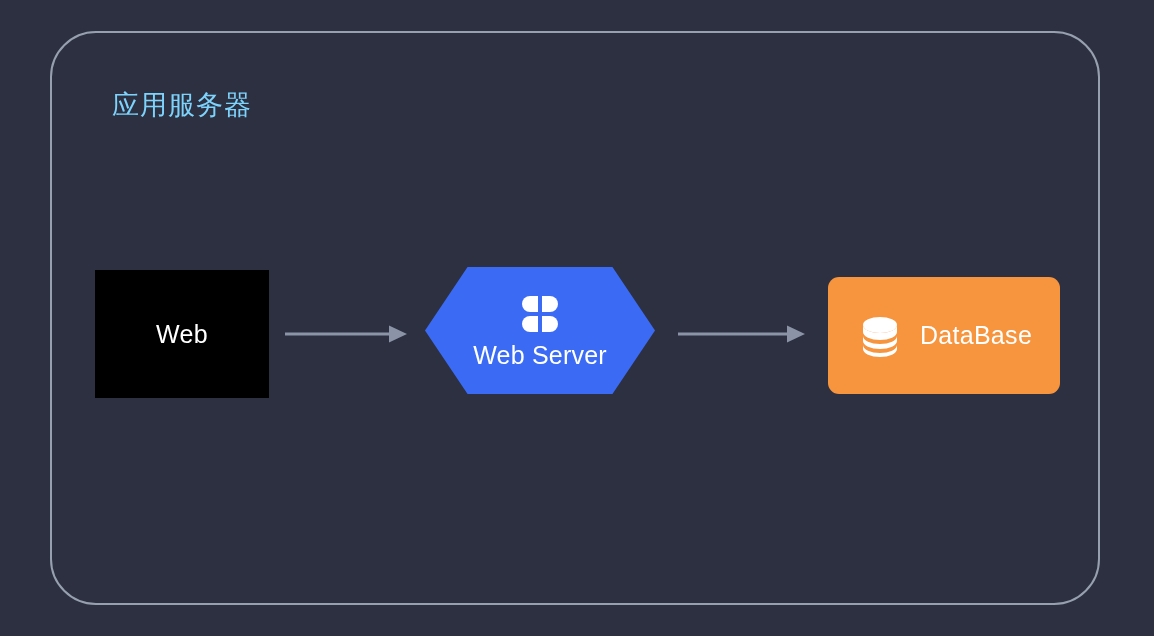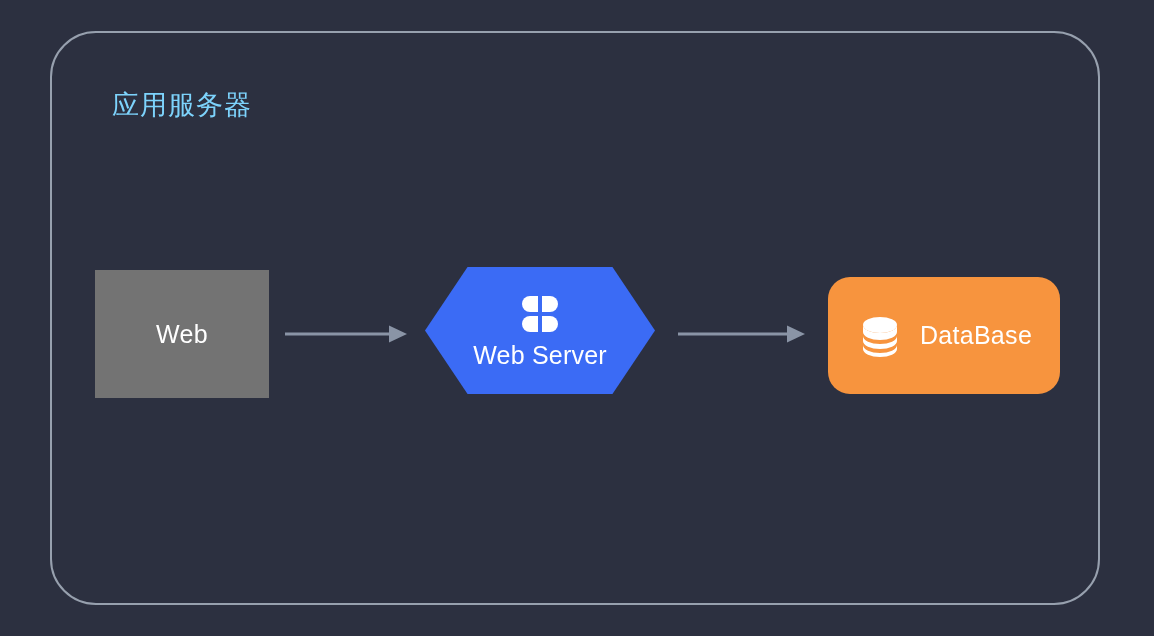--- a/index.html
+++ b/index.html
@@ -40,21 +40,21 @@
     font-family: "DejaVu Sans", "Liberation Sans", sans-serif;
   }
 
   
   #web-node {
     position: absolute;
     left: 95px;
     top: 270px;
     width: 174px;
     height: 128px;
-    background: #737373;
+    background: #000000;
     display: flex;
     align-items: center;
     justify-content: center;
   }
   #web-node .node-label {
     color: #ffffff;
     font-size: 25px;
     line-height: 1;
     letter-spacing: 0.3px;
   }
@@ -97,21 +97,21 @@
   }
 
   
   #database-node {
     position: absolute;
     left: 828px;
     top: 277px;
     width: 232px;
     height: 117px;
     background: #f7943e;
-    border-radius: 22px;
+    border-radius: 11px;
     display: flex;
     align-items: center;
     justify-content: center;
     gap: 16px;
   }
   #database-node .db-icon {
     width: 48px;
     height: 48px;
     display: block;
     flex: none;

